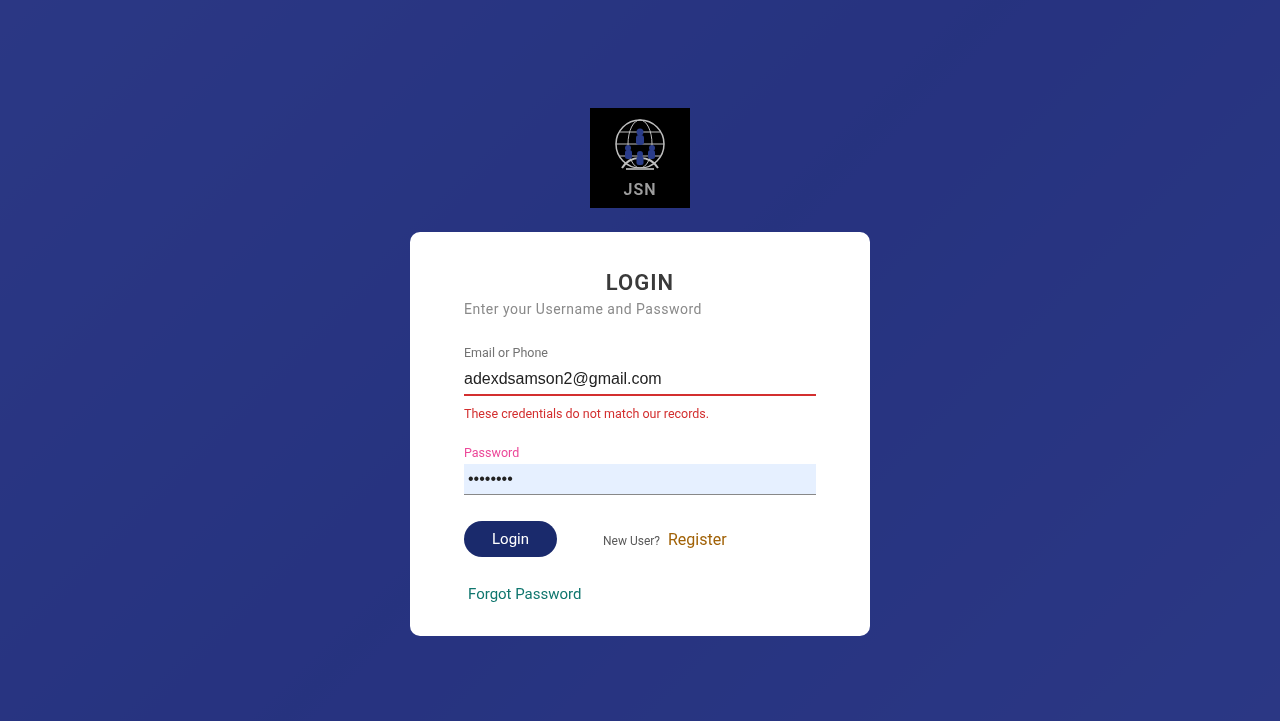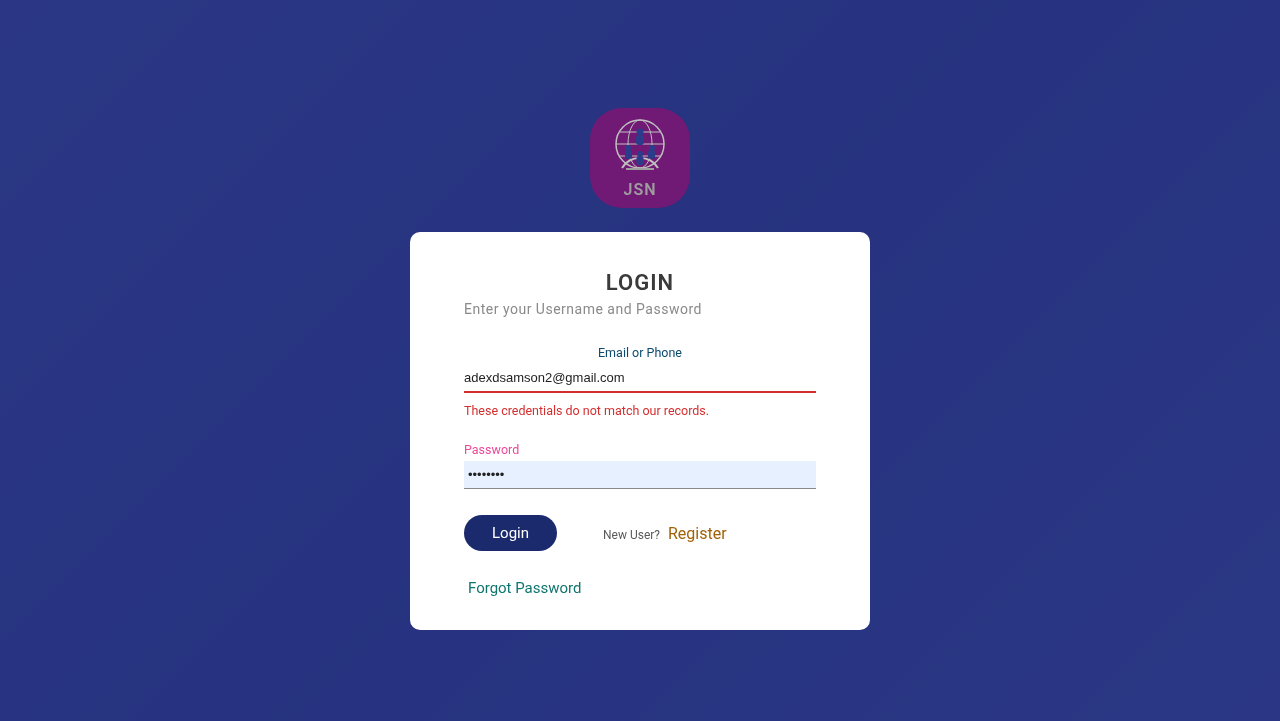--- a/index.html
+++ b/index.html
@@ -36,28 +36,27 @@
       position: relative;
       z-index: 2;
       display: flex;
       flex-direction: column;
       align-items: center;
       padding-top: 108px;
     }
     .logo-box {
       width: 100px;
       height: 100px;
-      background: #701a75;
+      background: #000000;
       display: flex;
       flex-direction: column;
       align-items: center;
       justify-content: center;
       margin-bottom: 24px;
       position: relative;
-      border-radius: 32px;
     }
     .logo-globe {
       width: 60px;
       height: 60px;
       position: relative;
     }
     .logo-text {
       font-size: 16px;
       font-weight: 600;
       color: #9e9e9e;
@@ -87,31 +86,30 @@
     }
     .field {
       margin-bottom: 24px;
     }
     .field-label {
       display: block;
       font-size: 12.5px;
       margin-bottom: 4px;
     }
     .field-label.error {
-      color: #0c4a6e;
-      text-align: center;
+      color: #737373;
     }
     .field-label.normal {
       color: #ec4899;
     }
     .text-input {
       width: 100%;
       border: none;
       border-bottom: 1px solid #888;
-      font-size: 13px;
+      font-size: 16px;
       padding: 6px 0 6px 0;
       outline: none;
       background: transparent;
       color: #222;
     }
     .text-input.error {
       border-bottom: 2px solid #d32f2f;
     }
     .text-input.password {
       background: #e6f0ff;

